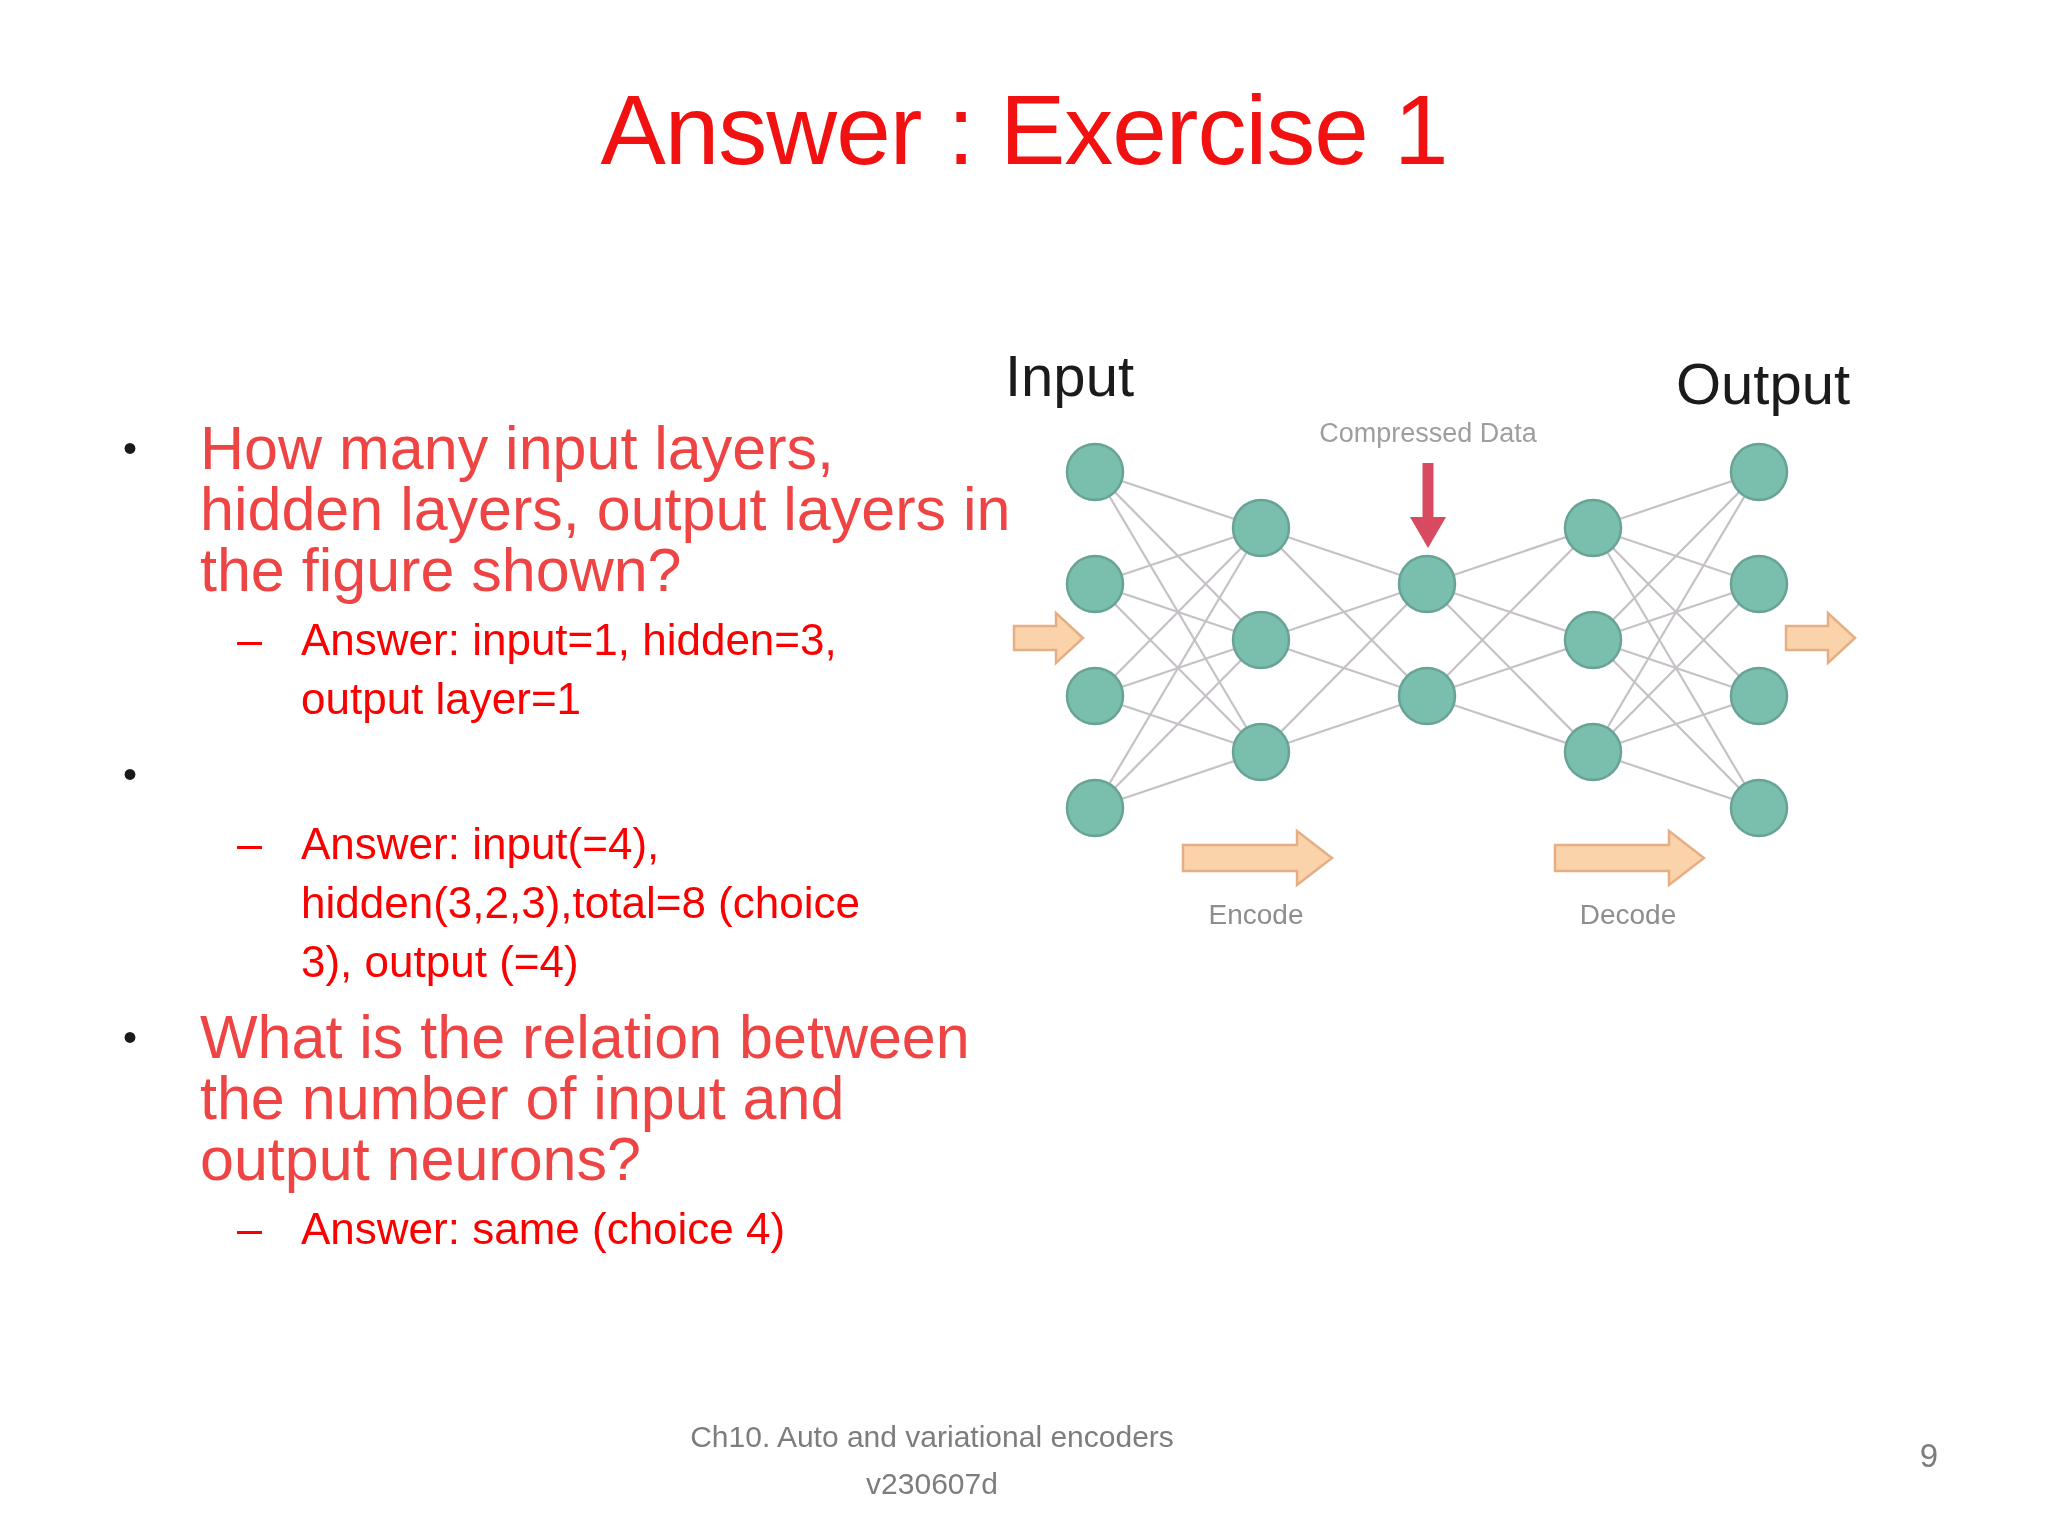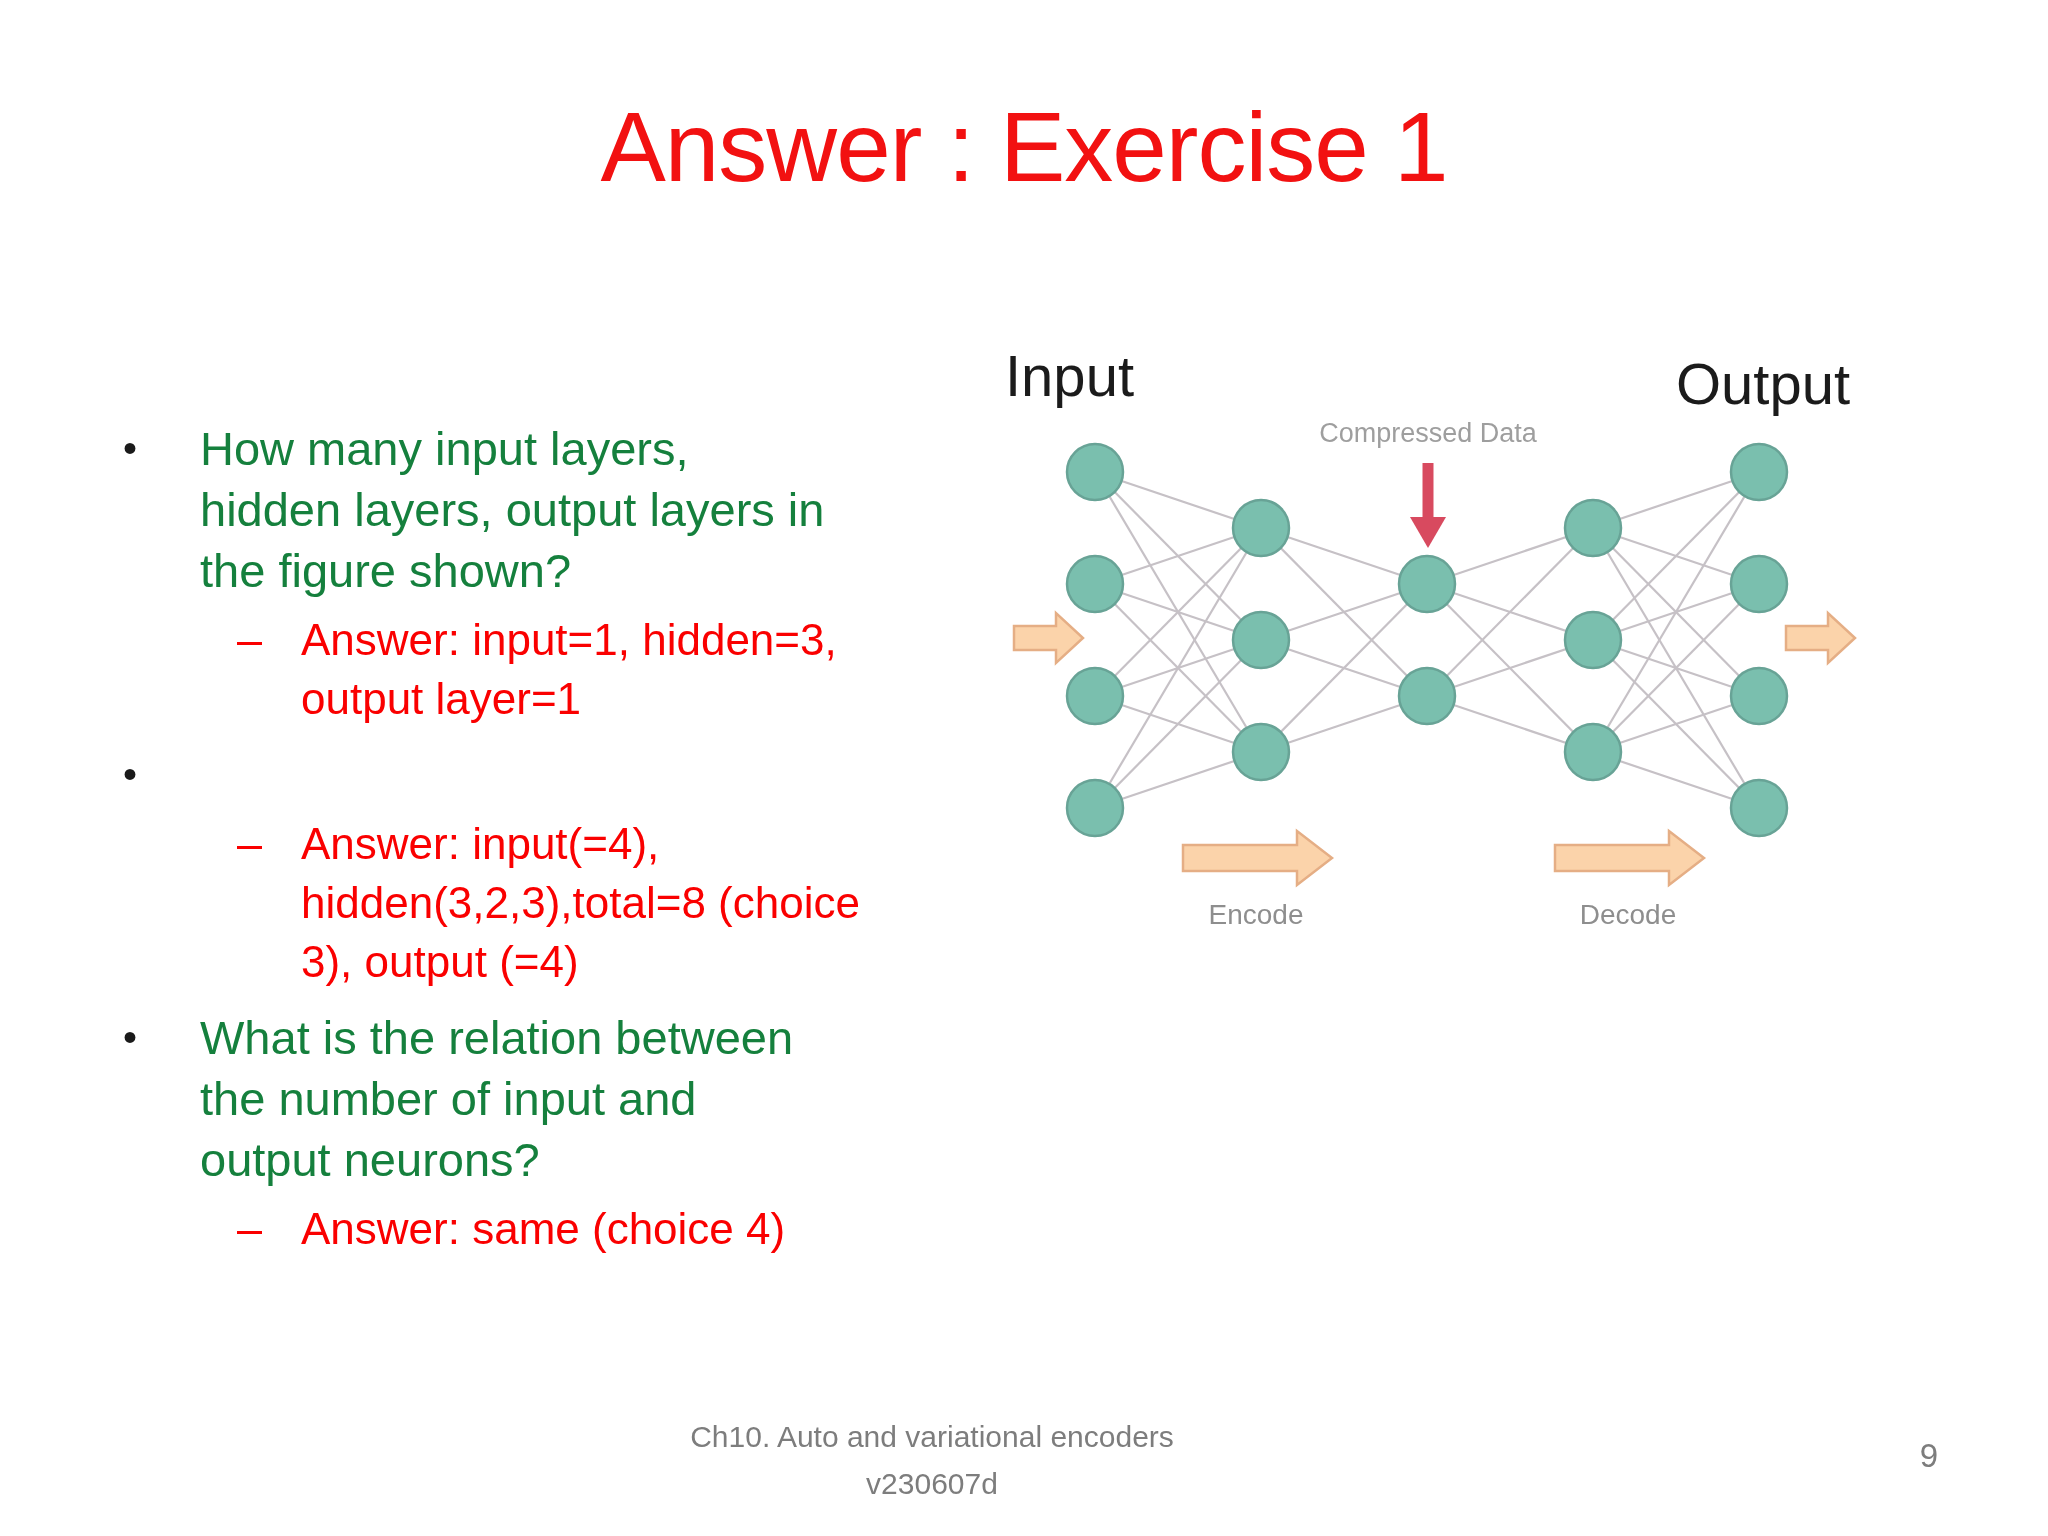--- a/index.html
+++ b/index.html
@@ -6,42 +6,42 @@
   .slide{
     position:relative;
     width:2048px;height:1536px;
     background:#ffffff;
     overflow:hidden;
     font-family:"Liberation Sans", sans-serif;
     color:#1a1a1a;
   }
   .title{
     position:absolute;
-    left:0;top:91px;width:2048px;
+    left:0;top:74px;width:2048px;
     text-align:center;
     font-size:98px;
     font-weight:400;
     color:#f21111;
     letter-spacing:-1px;
     white-space:nowrap;
   }
   .content{
     position:absolute;
     left:105px;top:418px;width:930px;
   }
   .q-row{display:flex;align-items:flex-start;}
   .q-marker{
     width:95px;flex:0 0 95px;
     font-size:40px;line-height:61px;
     padding-left:18px;box-sizing:border-box;
     color:#1a1a1a;
   }
   .q-text{
-    font-size:47px;line-height:61px;
-    color:#15803d;
+    font-size:61px;line-height:61px;
+    color:#ef4444;
     white-space:pre-line;
   }
   .a-row{
     display:flex;align-items:flex-start;
     margin-left:132px;
     margin-top:9px;margin-bottom:16px;
   }
   .a-marker{
     width:64px;flex:0 0 64px;
     font-size:45px;line-height:59px;

